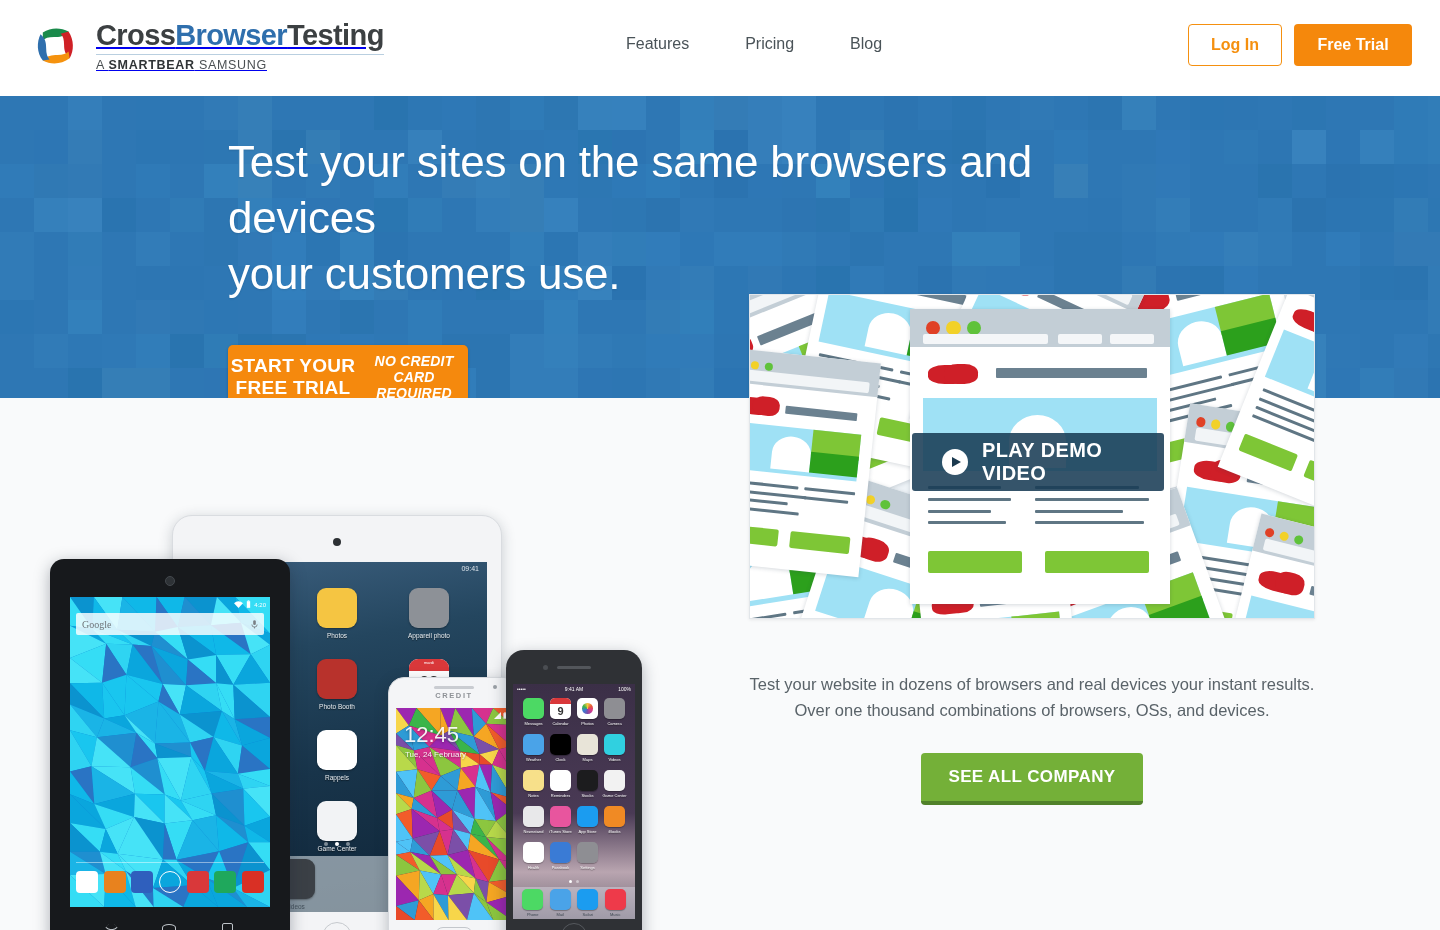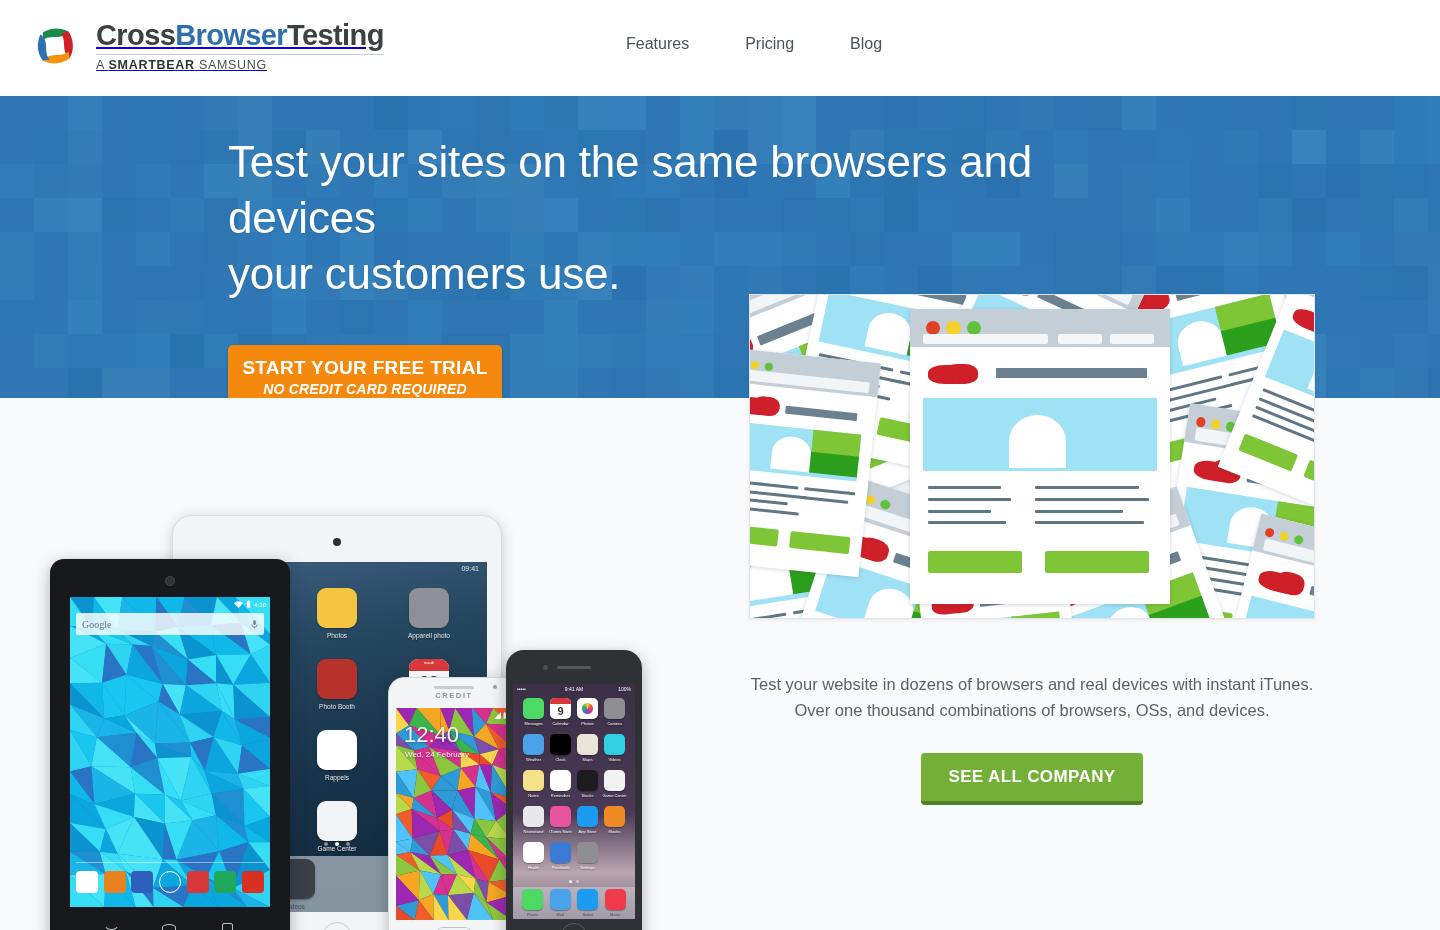--- a/index.html
+++ b/index.html
@@ -75,25 +75,25 @@
 
   .hero-inner { position: absolute; left: 228px; top: 38px; z-index: 3; }
   .hero-title {
     color: #ffffff; font-size: 44px; font-weight: 300;
     line-height: 56px; letter-spacing: -0.2px;
     text-shadow: 0 1px 2px rgba(0,0,0,.10);
     max-width: 960px;
   }
   .btn-hero {
     margin-top: 43px;
-    width: 274px; height: 68px;
+    width: 240px; height: 68px;
     background: #f5890d; border: none;
     border-bottom: 4px solid #c96c04;
     border-radius: 5px; cursor: pointer;
-    color: #ffffff; display: flex; flex-direction: column;
+    color: #ffffff; display: flex; 
     align-items: center; justify-content: center; gap: 2px;
     box-shadow: 0 1px 3px rgba(0,0,0,.2);
   }
   .btn-hero .l1 { font-size: 19px; font-weight: bold; letter-spacing: .3px; }
   .btn-hero .l2 { font-size: 14px; font-style: italic; font-weight: bold; letter-spacing: .2px; }
 
   
   .lower { position: absolute; top: 398px; left: 0; width: 1440px; height: 532px; background: #f9fafb; }
 
   
@@ -264,20 +264,24 @@
         <span class="logo-sub"><span>A </span><b>SMARTBEAR</b><span> SAMSUNG</span></span>
       </span>
     </a>
 
     <nav class="nav">
       <a href="#">Features</a>
       <a href="#">Pricing</a>
       <a href="#">Blog</a>
     </nav>
 
+    <div class="hdr-actions">
+      <button class="btn-login">Log In</button>
+      <button class="btn-trial">Free Trial</button>
+    </div>
   </div>
 
   <div class="hero">
     <div class="mosaic" id="mosaic">
         <i style="left:68px;top:0px;width:34px;height:34px;background:#3b86c0;opacity:0.51"></i>
         <i style="left:136px;top:0px;width:34px;height:34px;background:#2e77b4;opacity:0.68"></i>
         <i style="left:204px;top:0px;width:34px;height:34px;background:#357fb9;opacity:0.43"></i>
         <i style="left:238px;top:0px;width:34px;height:68px;background:#3a82b8;opacity:0.64"></i>
         <i style="left:374px;top:0px;width:34px;height:34px;background:#2873ad;opacity:0.75"></i>
         <i style="left:408px;top:0px;width:34px;height:34px;background:#2e77b4;opacity:0.53"></i>
@@ -736,20 +740,24 @@
           <span class="tline" style="left:7%;top:68%;width:24%"></span>
           <span class="tline" style="left:7%;top:72%;width:30%"></span>
           <span class="tline" style="left:48%;top:60%;width:40%"></span>
           <span class="tline" style="left:48%;top:64%;width:44%"></span>
           <span class="tline" style="left:48%;top:68%;width:34%"></span>
           <span class="tline" style="left:48%;top:72%;width:42%"></span>
           <span class="green" style="left:7%;top:82%;width:36%;height:7.5%;border-radius:2px"></span>
           <span class="green" style="left:52%;top:82%;width:40%;height:7.5%;border-radius:2px"></span>
         </div>
       </div>
+    <div class="play-overlay">
+      <span class="play-circle"></span>
+      <span class="play-label">PLAY DEMO VIDEO</span>
+    </div>
   </div>
 
   <div class="devices">
 
     <div class="dev ipad">
       <span class="ipad-cam"></span>
       <div class="ipad-screen">
         <div class="ipad-status">
           <span class="l">iPad</span>
           <span class="r">09:41</span>
@@ -1178,22 +1186,22 @@
           </div>
         <div class="gal-sbar">
           <svg width="7" height="7" viewBox="0 0 8 8">
               <path d="M0 8 L8 0 L8 8 Z" fill="#ffffff"></path>
             </svg>
           <svg width="4" height="7" viewBox="0 0 5 8">
               <rect x="0.5" y="1" width="4" height="7" fill="#ffffff"></rect>
               <rect x="1.5" y="0" width="2" height="1" fill="#ffffff"></rect>
             </svg>
         </div>
-        <div class="gal-time">12:40</div>
-        <div class="gal-date">Wed, 24 February</div>
+        <div class="gal-time">12:45</div>
+        <div class="gal-date">Tue, 24 February</div>
       </div>
       <span class="gal-home"></span>
     </div>
 
     <div class="dev iphone">
       <span class="ip-speaker"></span>
       <span class="ip-cam"></span>
       <div class="ip-screen">
         <div class="ip-status">
           <span class="l">•••••</span>
@@ -1341,19 +1349,19 @@
               <span class="ip-label" style="color:#3c4650;text-shadow:none">Music</span>
             </span>
           </div>
       </div>
       <span class="ip-home"></span>
     </div>
   </div>
 
   <div class="right-copy">
     <div class="rc-sub">
-      <span>Test your website in dozens of browsers and real devices with instant iTunes.</span><br>
+      <span>Test your website in dozens of browsers and real devices your instant results.</span><br>
       <span>Over one thousand combinations of browsers, OSs, and devices.</span>
     </div>
     <button class="btn-features">SEE ALL COMPANY</button>
   </div>
 
 </div>
 
 </body></html>

